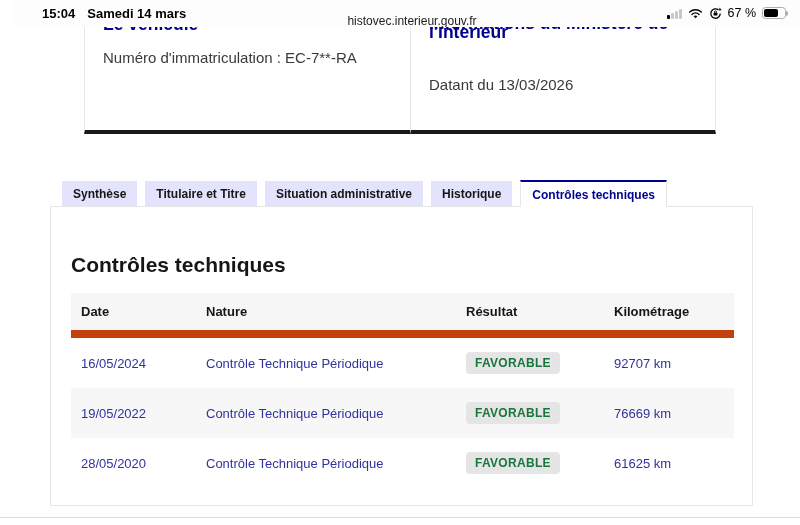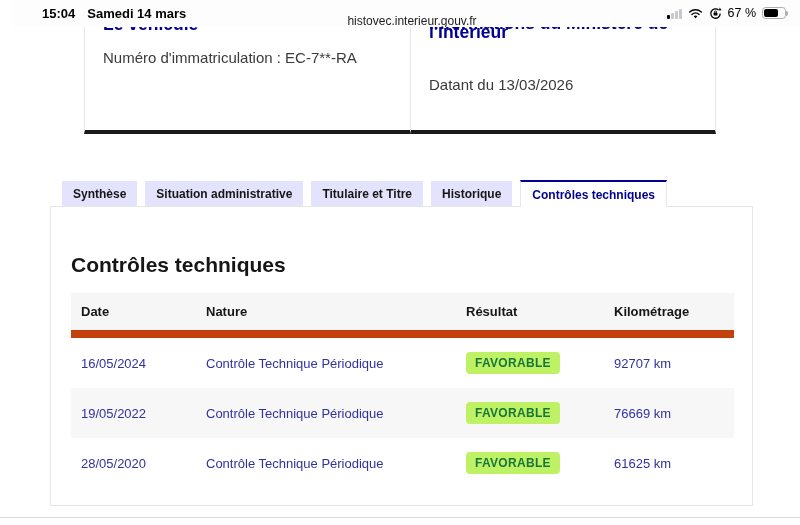--- a/index.html
+++ b/index.html
@@ -58,21 +58,21 @@
   table.ct-table { width:663px; margin:16px 20px 0 20px; border-collapse:collapse; font-size:13px; table-layout:fixed; }
   .ct-table col.c-date { width:125px; }
   .ct-table col.c-nature { width:260px; }
   .ct-table col.c-result { width:148px; }
   .ct-table col.c-km { width:130px; }
   .ct-table thead th { background:#f6f6f6; text-align:left; font-weight:700; color:#161616;
                        padding:11px 10px; border-bottom:8px solid #c2410c; }
   .ct-table tbody td { padding:14px 10px; color:#32329e; }
   .ct-table tbody tr.alt { background:#f7f7f7; }
 
-  .badge { display:inline-block; background:#bef264; color:#18753c; font-weight:700;
+  .badge { display:inline-block; background:#e5e5e5; color:#18753c; font-weight:700;
            font-size:12px; letter-spacing:0.3px; padding:4px 9px; border-radius:4px; }
 
   .bottom-divider { position:absolute; left:0; top:517px; width:800px; height:1px; background:#dedede; }
 
   svg { display:block; }
 </style>
 </head>
 <body>
 
 <div class="status-bar">
@@ -122,22 +122,22 @@
   <div class="title-clip-2">
     <div class="card-title">Informations du Ministère de</div>
     <div class="card-title">l'Intérieur</div>
   </div>
   <div class="card-body">Datant du 13/03/2026</div>
 </div>
 
 <div class="content-col">
   <div class="tabs">
     <div class="tab">Synthèse</div>
+    <div class="tab">Titulaire et Titre</div>
     <div class="tab">Situation administrative</div>
-    <div class="tab">Titulaire et Titre</div>
     <div class="tab">Historique</div>
     <div class="tab active">Contrôles techniques</div>
 
   </div>
 </div>
 
 <div class="panel">
   <div class="panel-heading">Contrôles techniques</div>
 
   <table class="ct-table">

